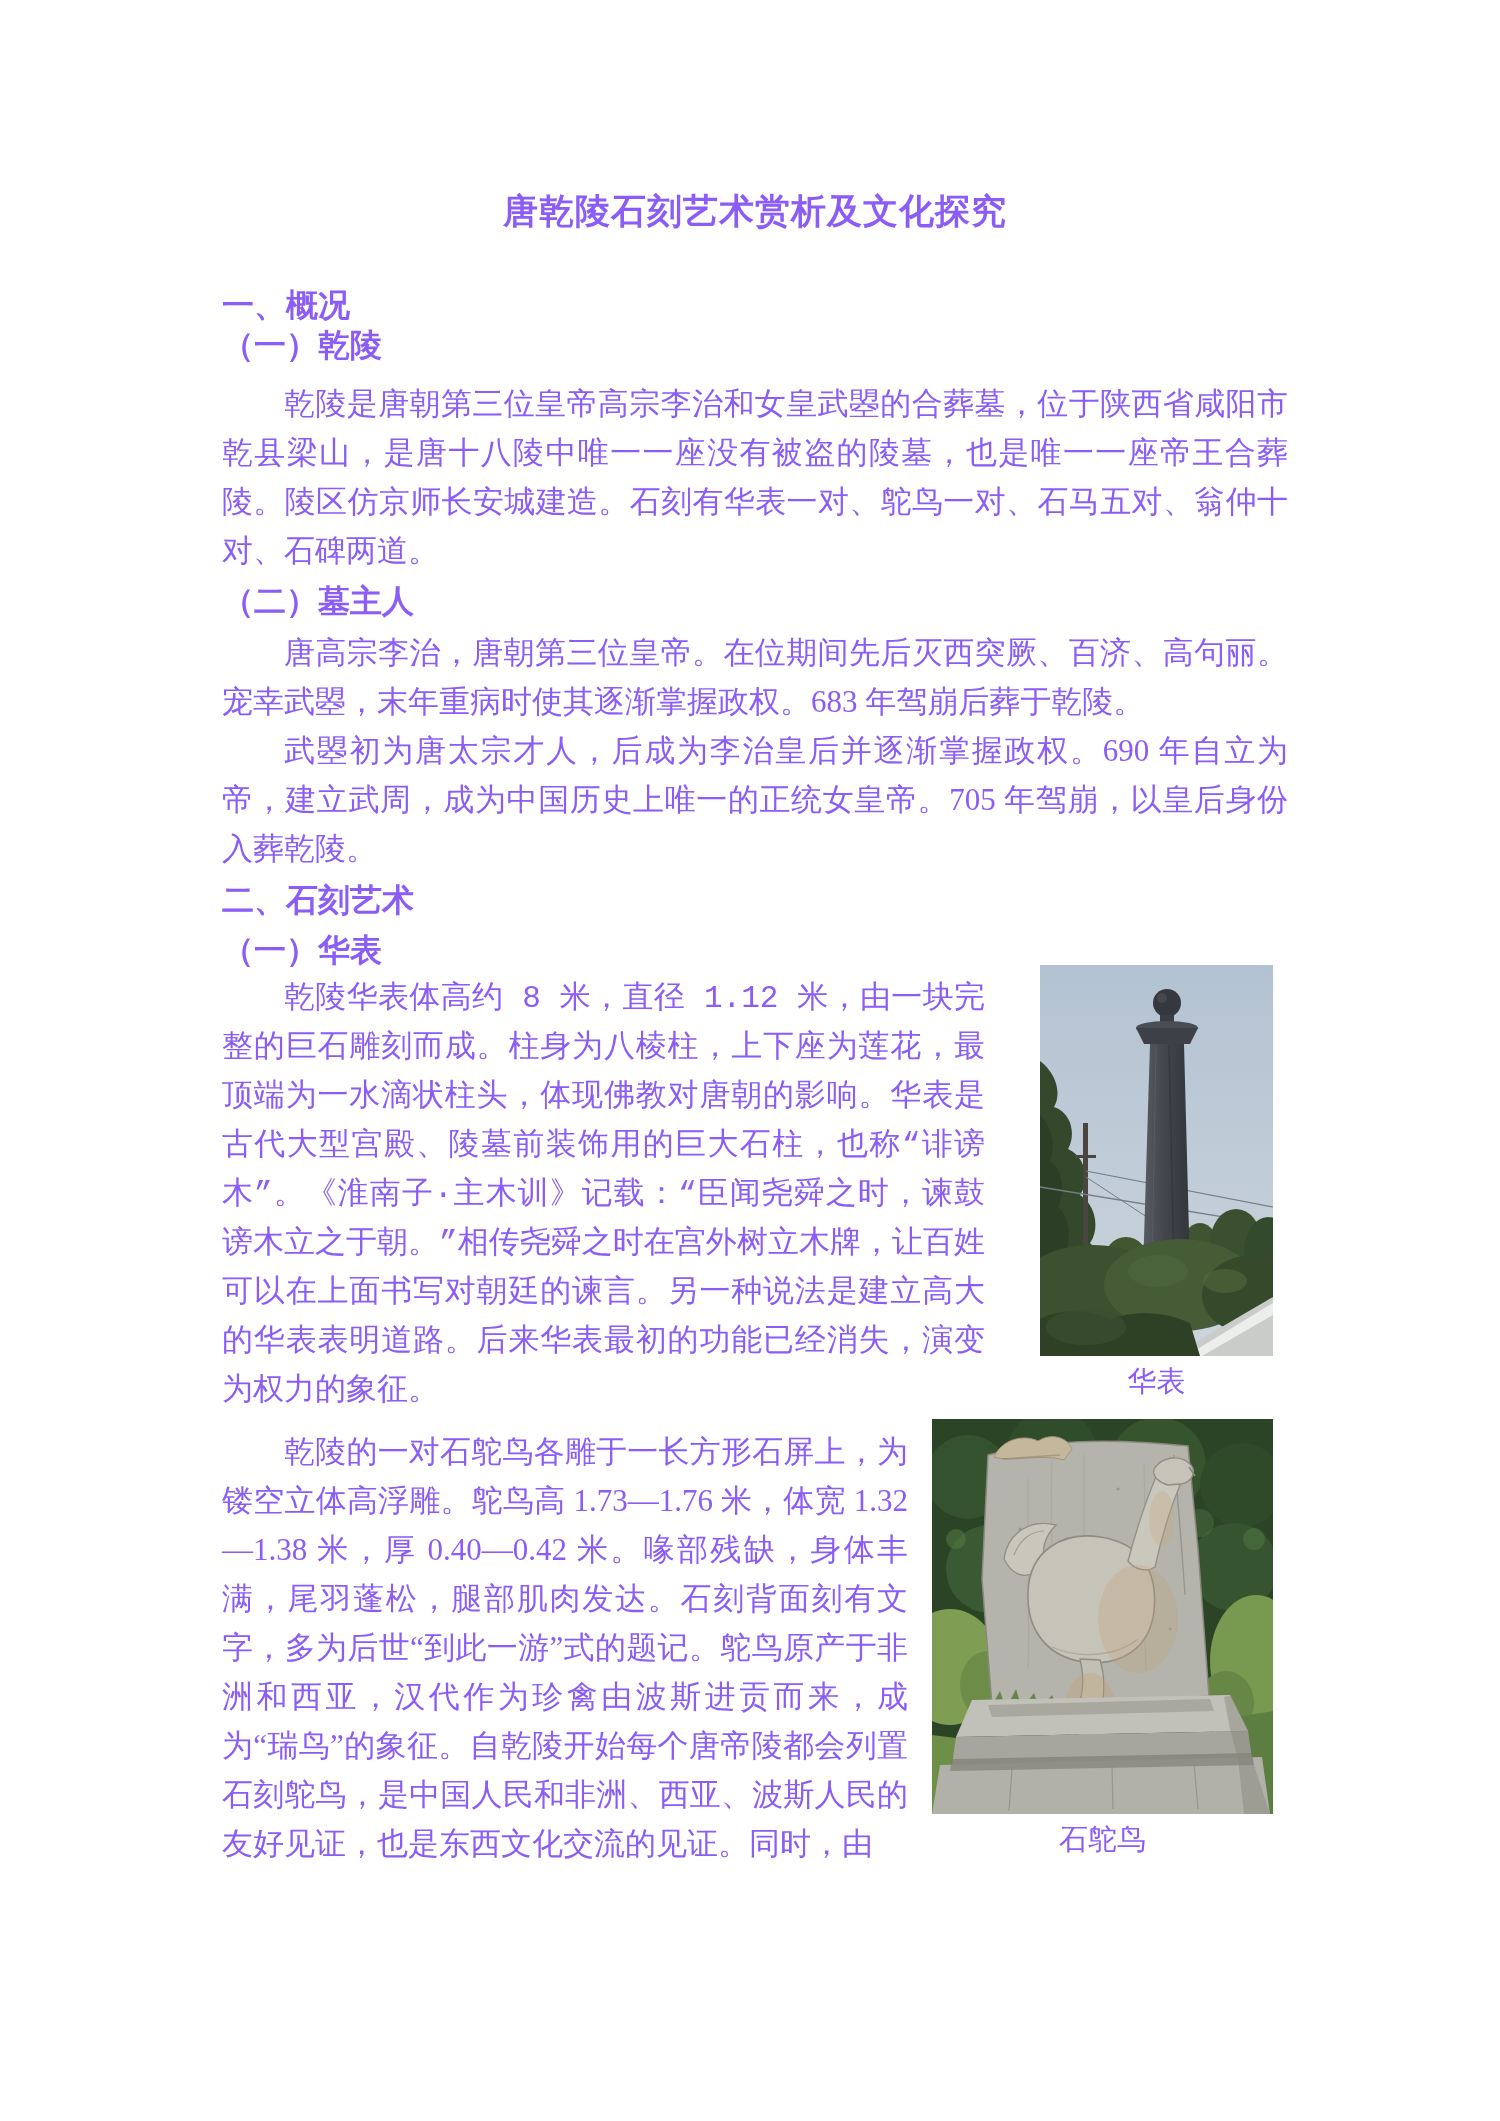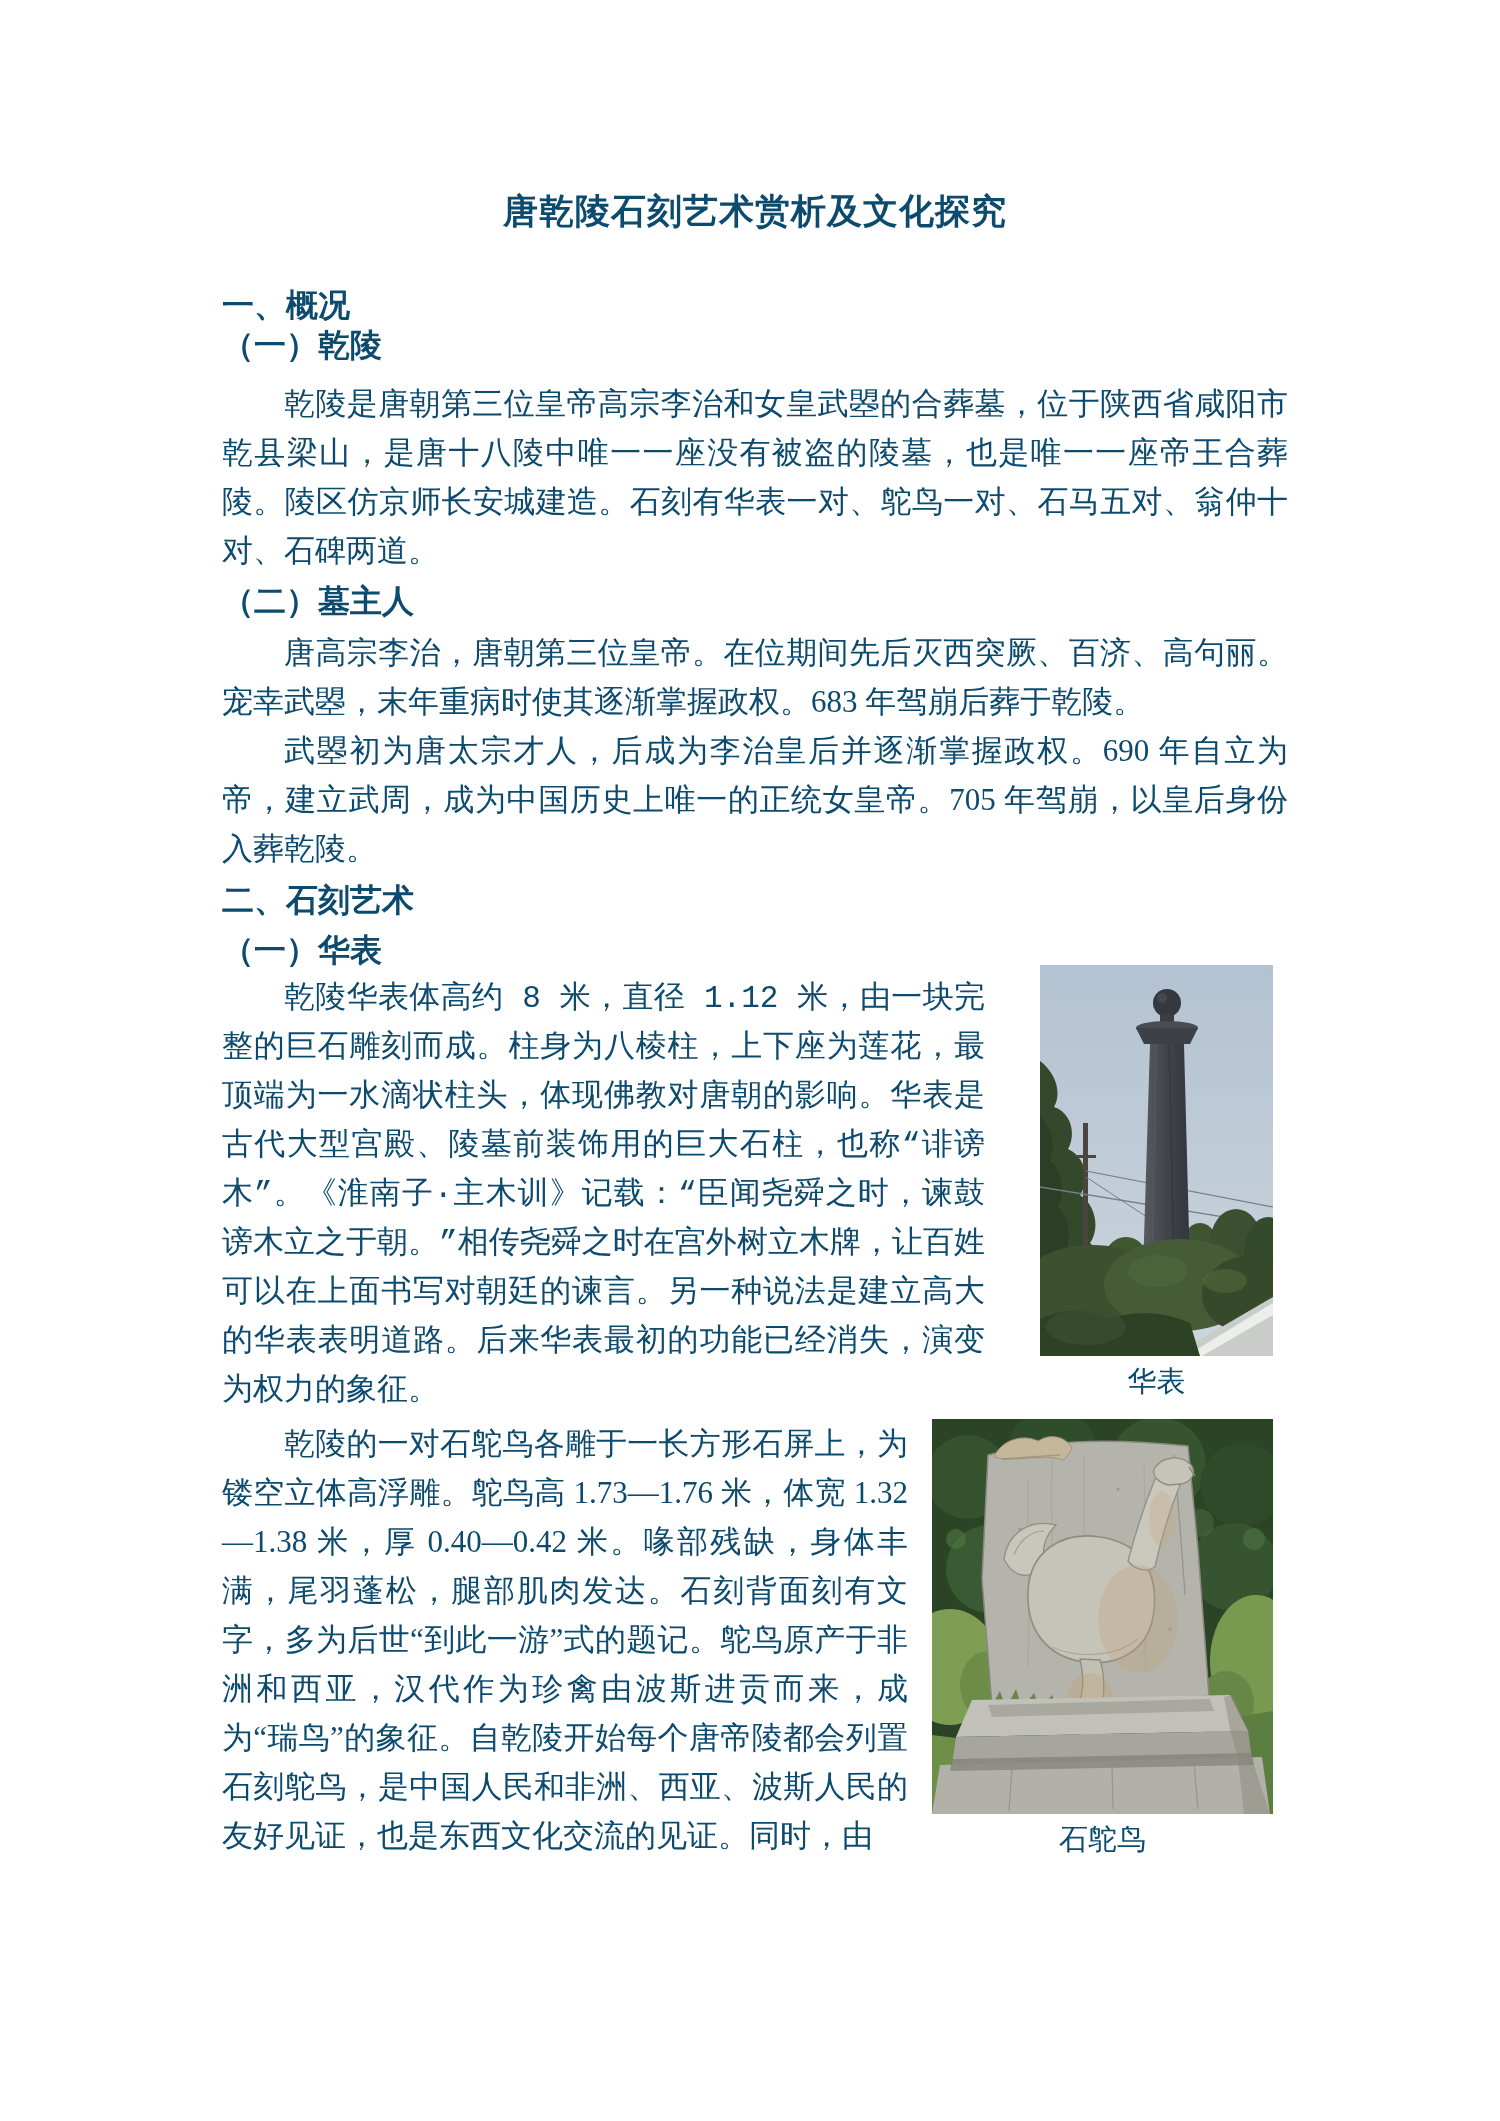--- a/index.html
+++ b/index.html
@@ -4,21 +4,21 @@
 <style>
   html,body{margin:0;padding:0;background:#e9e9e9;}
   .page{
     position:relative;
     width:1500px;
     height:2121px;
     margin:0 auto;
     background:#ffffff;
     overflow:hidden;
     font-family:"Liberation Serif","DejaVu Serif",serif;
-    color:#0c4a6e;
+    color:#8b5cf6;
   }
   .content{
     position:absolute;
     left:222px;
     top:188px;
     width:1066px;
   }
   .doc-title{
     font-family:"Liberation Sans","DejaVu Sans",sans-serif;
     font-weight:bold;
@@ -50,21 +50,21 @@
     margin:0;
   }
   #p-qianling{margin-top:14px;}
   #h2-muzhuren{margin-top:6px;}
   #p-gaozong{margin-top:7px;}
   #p-wuzhao{margin-top:0;}
   #h1-shike{margin-top:7px;}
   #h2-huabiao{margin-top:10px;}
   #p-huabiao{margin-top:4px;width:763px;font-family:Liberation Mono, monospace;}
   #h2-tuoniao{margin-top:8px;}
-  #p-tuoniao{margin-top:4px;width:686px;}
+  #p-tuoniao{margin-top:12px;width:686px;}
   .figure{
     position:absolute;
     text-align:center;
   }
   #fig-huabiao{left:1040px;top:965px;width:233px;}
   #fig-tuoniao{left:932px;top:1419px;width:341px;}
   .figure svg{display:block;}
   .fig-caption{
     font-size:29px;
     line-height:36px;

